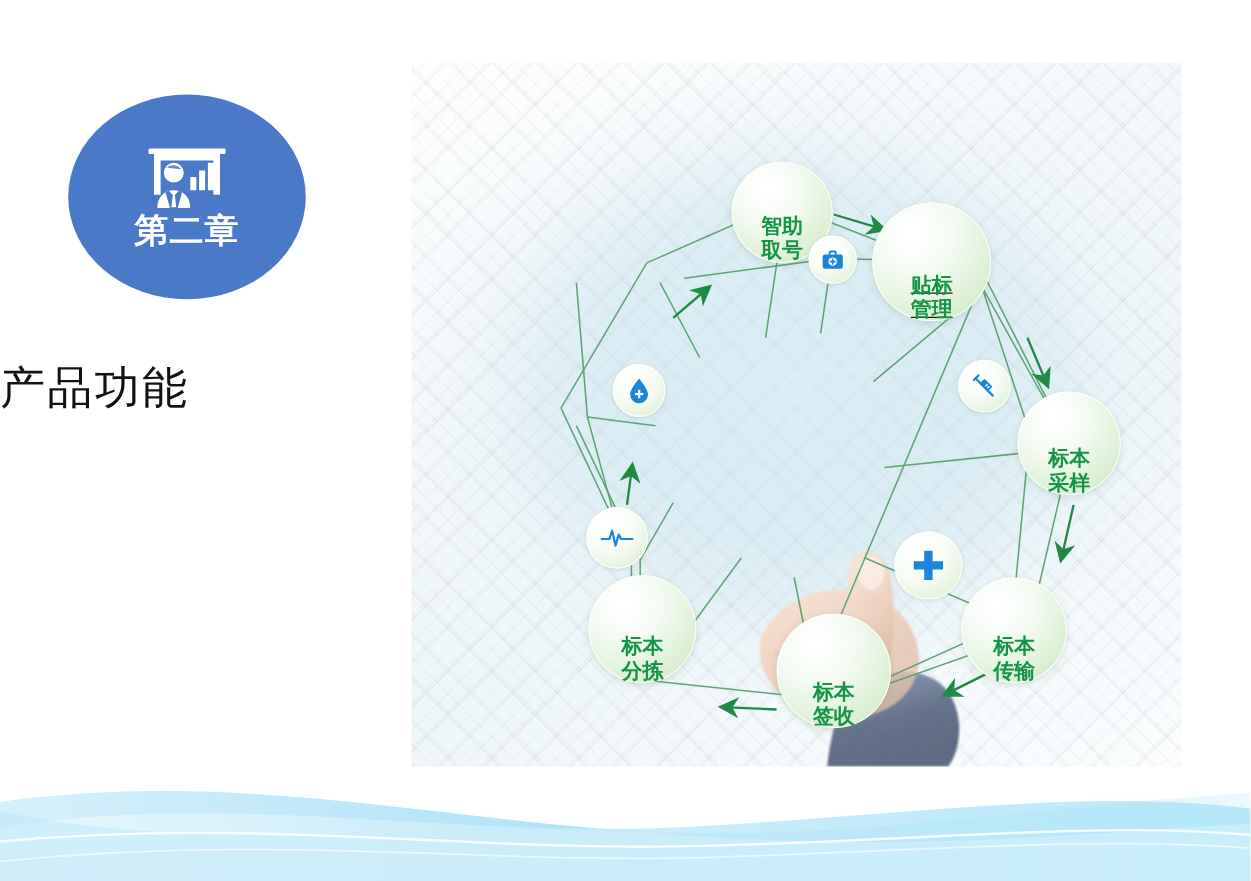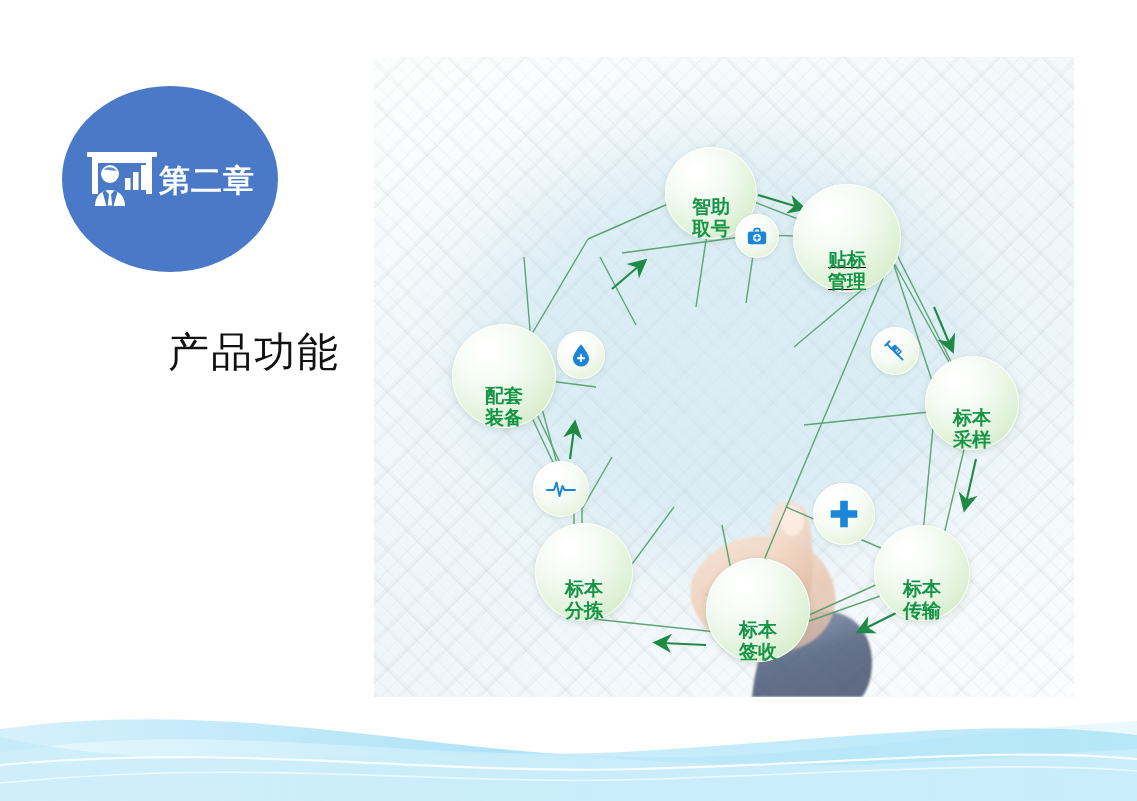--- a/index.html
+++ b/index.html
@@ -9,29 +9,29 @@
     font-family:"Liberation Sans", sans-serif;
   }
 
   
   #chapter-block { position:absolute; left:0; top:0; width:340px; height:430px; }
 
   #chapter-circle {
     position:absolute; left:62px; top:86px; width:216px; height:186px;
     border-radius:50%;
     background:#4a79c8;
-    display:flex; flex-direction:row; align-items:center; justify-content:center;
+    display:flex; flex-direction:column; align-items:center; justify-content:center;
   }
   #chapter-icon { width:74px; height:56px; position:relative; margin-bottom:2px; }
   #chapter-label {
     color:#ffffff; font-weight:bold; font-size:31px; letter-spacing:1px;
     line-height:1; margin-top:3px;
   }
   #chapter-subtitle {
-    position:absolute; left:0; top:325px; width:340px; text-align:right;
+    position:absolute; left:0; top:325px; width:340px; text-align:left;
     font-family:"Liberation Serif", serif; font-size:41px; color:#111111;
     letter-spacing:2px;
   }
 
   
   #diagram-region {
     position:absolute; left:374px; top:57px; width:700px; height:640px;
     overflow:hidden;
     background:
       radial-gradient(ellipse 58% 52% at 50% 46%, rgba(175,216,232,0.95) 0%, rgba(196,226,238,0.75) 45%, rgba(228,241,246,0.28) 72%, rgba(255,255,255,0) 88%),
@@ -247,26 +247,20 @@
     </div>
   </div>
 
   <div class="node-circle node-big" style="left:161px; top:466px; width:98px; height:98px;">
     <div class="node-label">
       <span>标本</span><br>
       <span>分拣</span>
     </div>
   </div>
 
-  <div class="node-circle node-big" style="left:78px; top:267px; width:104px; height:104px;">
-    <div class="node-label">
-      <span>配套</span><br>
-      <span>装备</span>
-    </div>
-  </div>
 
 
   <div class="node-circle node-small" style="left:361px; top:157px; width:44px; height:44px;">
     <svg width="22" height="22" viewBox="0 0 24 24">
       <rect x="2" y="7" width="20" height="14" rx="2.5" fill="#1b85d8"></rect>
       <path d="M9 7 V5.5 a1.5 1.5 0 0 1 1.5 -1.5 h3 A1.5 1.5 0 0 1 15 5.5 V7" fill="none" stroke="#1b85d8" stroke-width="2"></path>
       <circle cx="12" cy="14" r="4.2" fill="#ffffff"></circle>
       <rect x="11.2" y="11" width="1.6" height="6" fill="#1b85d8"></rect>
       <rect x="9" y="13.2" width="6" height="1.6" fill="#1b85d8"></rect>
     </svg>

